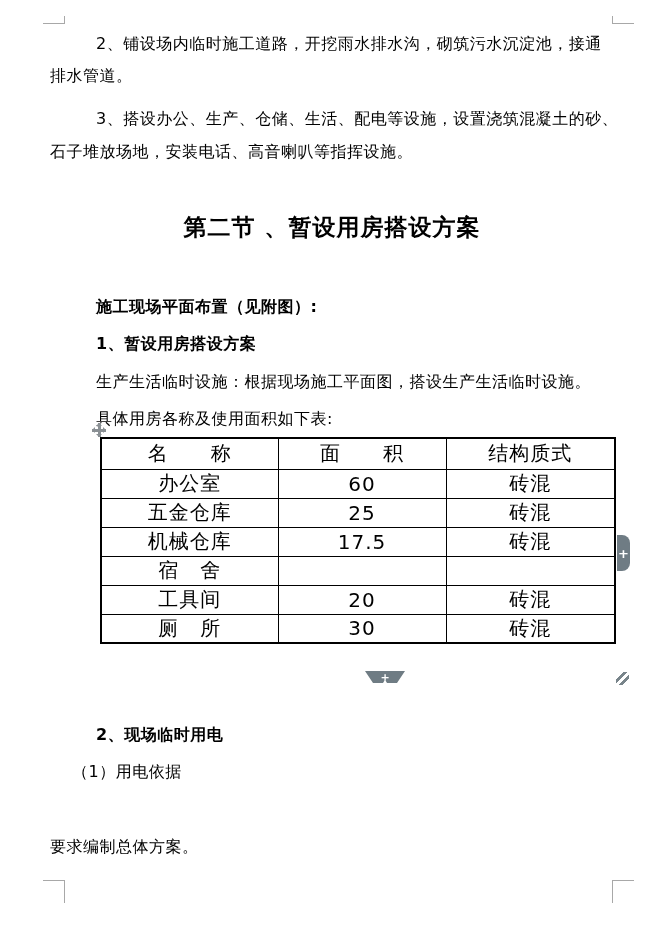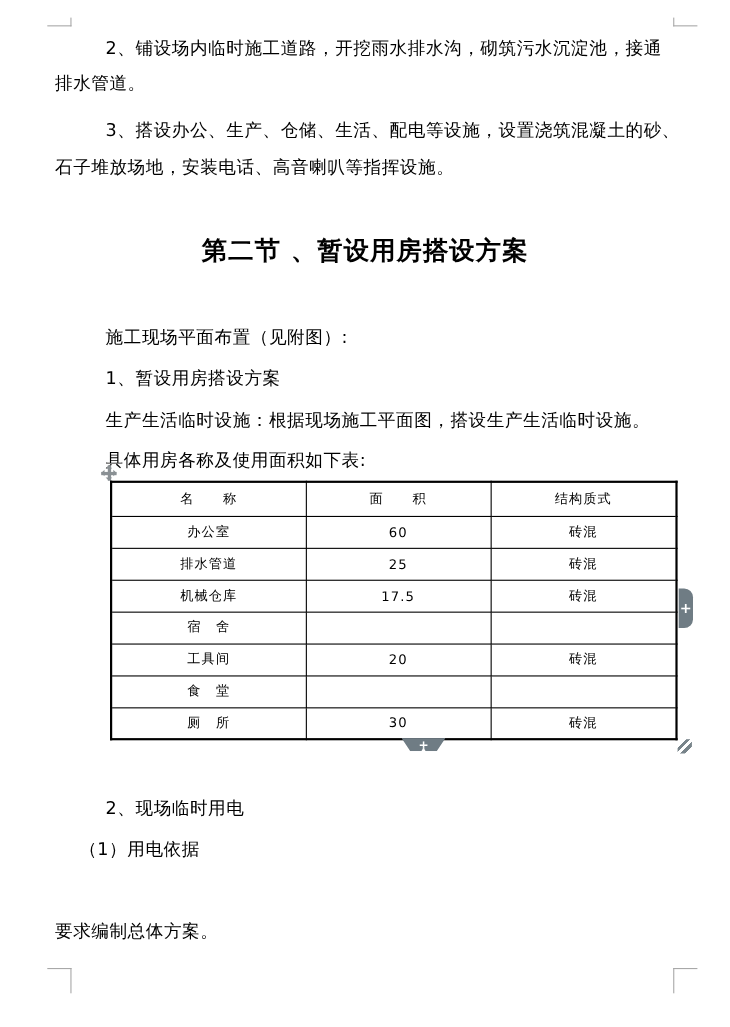--- a/index.html
+++ b/index.html
@@ -5,30 +5,30 @@
   html,body{margin:0;padding:0;}
   body{
     font-family:"DejaVu Sans",sans-serif;
     background:#ffffff;
     width:664px;height:934px;
     position:relative;overflow:hidden;
     color:#000;
   }
   .page{position:absolute;left:0;top:16px;width:664px;height:752px;background:#fff;}
   .line{position:absolute;font-size:16px;line-height:18px;white-space:nowrap;letter-spacing:0.5px;}
-  .bold{font-weight:normal;}
+  .bold{font-weight:bold;}
   .heading{position:absolute;left:0;top:196px;width:664px;text-align:center;
     font-size:23px;font-weight:bold;letter-spacing:1px;white-space:nowrap;}
   
   .mark{position:absolute;background:#a8a8a8;}
   
   table.facilities{position:absolute;left:100px;top:421px;border-collapse:collapse;
     border:2px solid #000;table-layout:fixed;}
   table.facilities td{border:1px solid #000;text-align:center;vertical-align:middle;
-    font-size:12px;padding:0;letter-spacing:1px;}
+    font-size:20px;padding:0;letter-spacing:1px;}
   tr.hdr{height:31px;}
   tr.row{height:29px;}
   
   .move-handle{position:absolute;left:91px;top:406px;width:16px;height:16px;}
   .move-handle .bar-h{position:absolute;left:1px;top:6.5px;width:14px;height:3px;background:#8a9094;}
   .move-handle .bar-v{position:absolute;left:6.5px;top:1px;width:3px;height:14px;background:#8a9094;}
   .move-handle .tri{position:absolute;width:0;height:0;border:3px solid transparent;}
   .move-handle .t-up{left:5px;top:-2px;border-bottom-color:#8a9094;}
   .move-handle .t-dn{left:5px;bottom:-2px;border-top-color:#8a9094;}
   .move-handle .t-lf{left:-2px;top:5px;border-right-color:#8a9094;}
@@ -94,43 +94,38 @@
       <td>名　　称</td>
       <td>面　　积</td>
       <td>结构质式</td>
     </tr>
     <tr class="row">
       <td>办公室</td>
       <td>60</td>
       <td>砖混</td>
     </tr>
     <tr class="row">
-      <td>排水管道</td>
+      <td>五金仓库</td>
       <td>25</td>
       <td>砖混</td>
     </tr>
     <tr class="row">
       <td>机械仓库</td>
       <td>17.5</td>
       <td>砖混</td>
     </tr>
     <tr class="row">
       <td>宿　舍</td>
       <td></td>
       <td></td>
     </tr>
     <tr class="row">
       <td>工具间</td>
       <td>20</td>
       <td>砖混</td>
-    </tr>
-    <tr class="row">
-      <td>食　堂</td>
-      <td></td>
-      <td></td>
     </tr>
     <tr class="row">
       <td>厕　所</td>
       <td>30</td>
       <td>砖混</td>
     </tr>
   </tbody>
     </table>
 
   <div class="col-plus">

